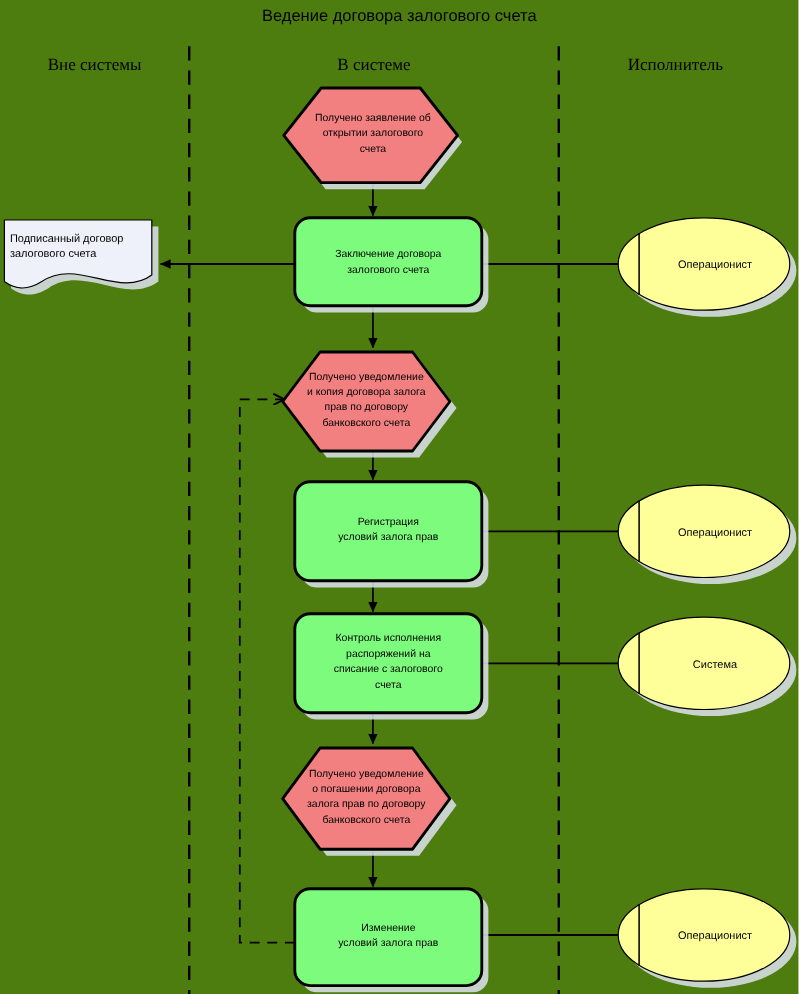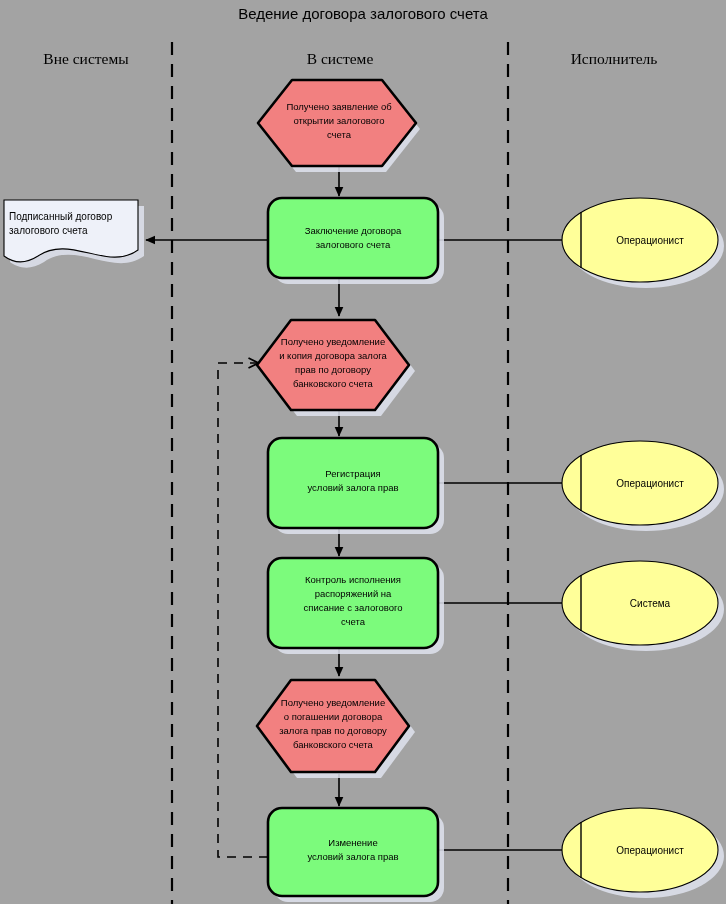--- a/index.html
+++ b/index.html
@@ -7,21 +7,21 @@
     padding: 0;
     background: #ffffff;
   }
   body {
     font-family: "Liberation Sans", sans-serif;
   }
   #canvas {
     position: relative;
     width: 726px;
     height: 904px;
-    background: #a3a3a3;
+    background: #4d7c0f;
     overflow: hidden;
   }
   #diagram-svg {
     position: absolute;
     left: 0;
     top: 0;
     width: 726px;
     height: 904px;
   }
   .diagram-title {

